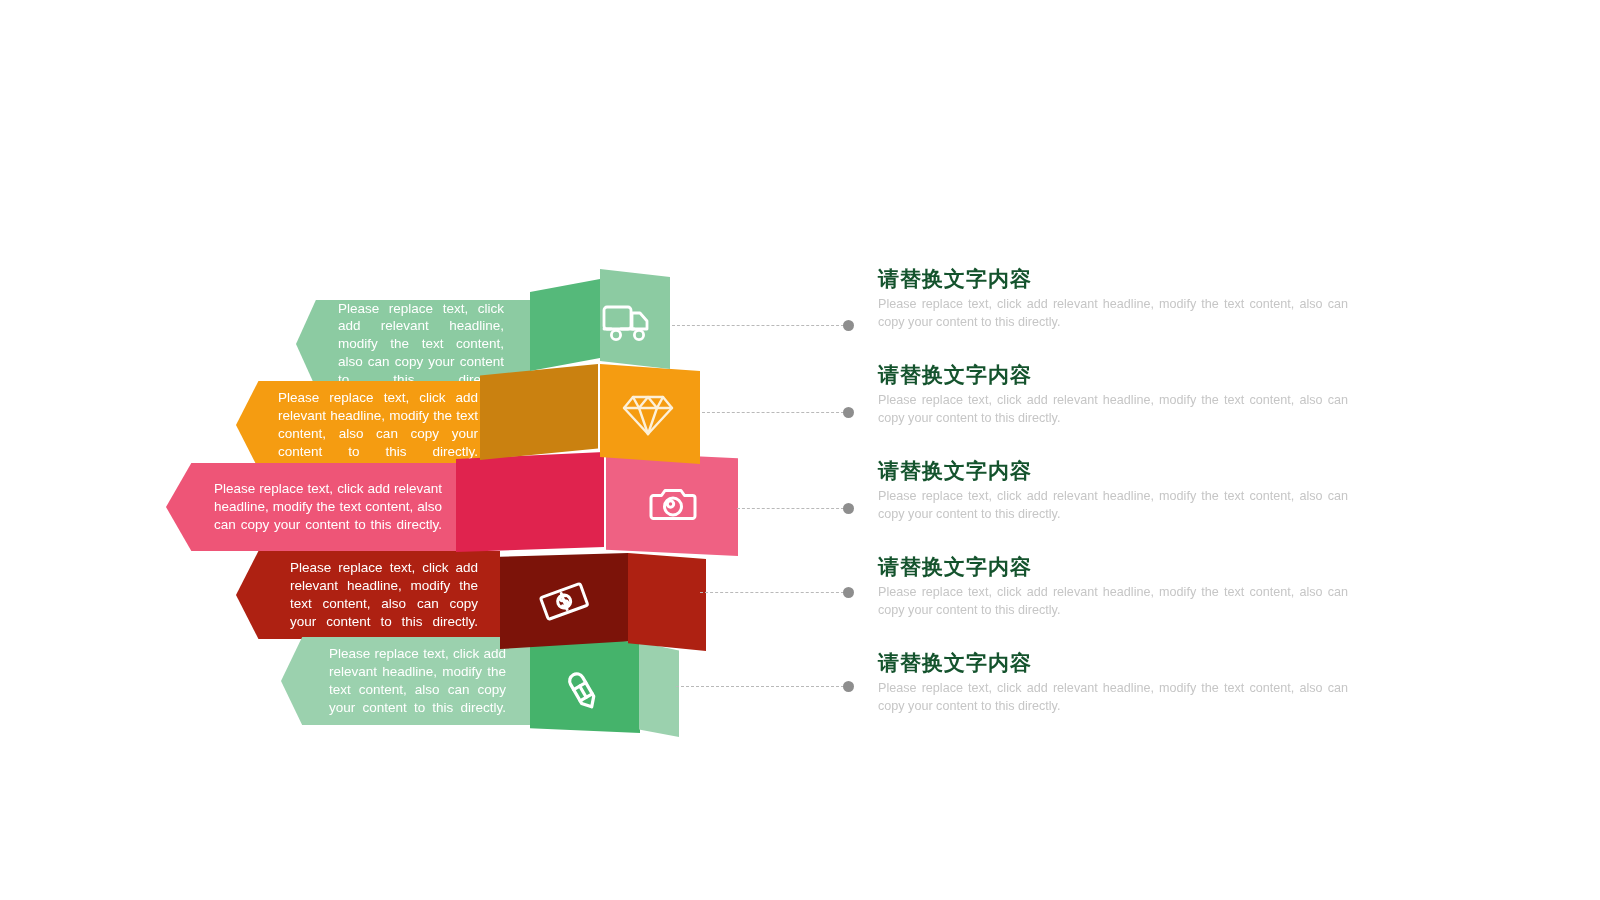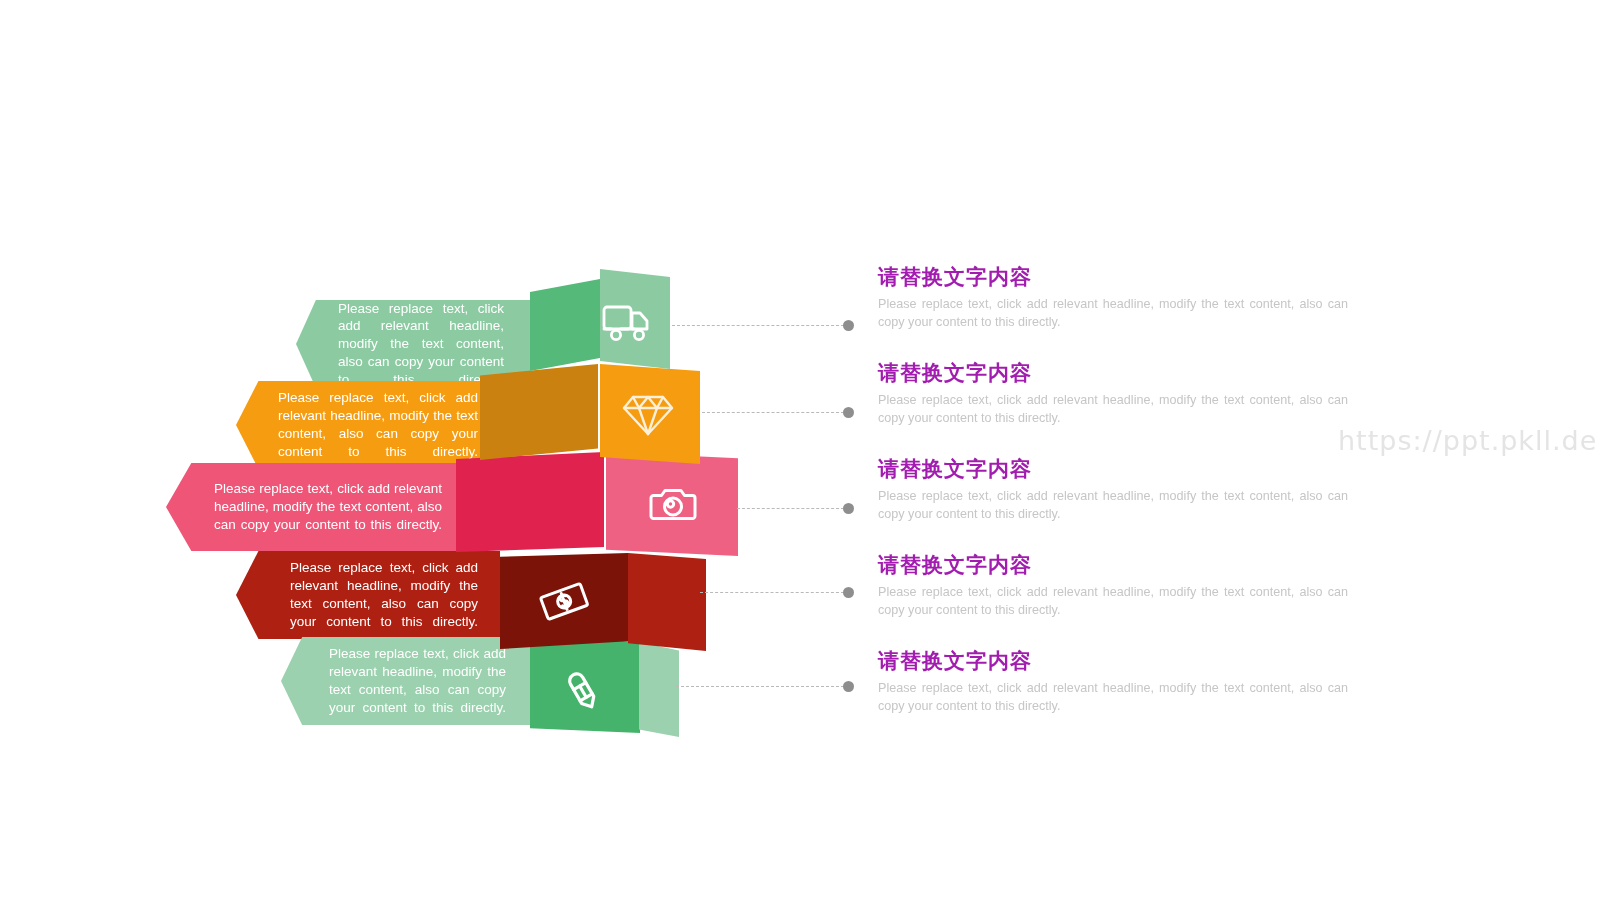--- a/index.html
+++ b/index.html
@@ -32,22 +32,22 @@
 
   
   .box{position:absolute;}
   .face{position:absolute;}
   .icon-wrap{position:absolute;display:flex;align-items:center;justify-content:center;}
   .icon-wrap svg{display:block;}
 
   
   .info{position:absolute;width:470px;}
   .info-title{
-    color:#a21caf;font-size:21px;line-height:26px;letter-spacing:1px;
-    font-family:Liberation Mono, monospace;
+    color:#14532d;font-size:21px;line-height:26px;letter-spacing:1px;
+    font-family:Liberation Serif, serif;
     margin:0 0 4px 0;white-space:nowrap;
   }
   .info-body{
     color:#c6c6c6;font-size:12.6px;line-height:17.5px;
     text-align:justify;margin:0;
   }
 
   
   .watermark{
     position:absolute;color:#e4e4e4;font-size:27px;letter-spacing:1px;
@@ -192,15 +192,14 @@
   <div class="info" style="left:878px;top:554px;">
     <h3 class="info-title">请替换文字内容</h3>
     <p class="info-body">Please replace text, click add relevant headline, modify the text content, also can copy your content to this directly.</p>
   </div>
 
   <div class="info" style="left:878px;top:650px;">
     <h3 class="info-title">请替换文字内容</h3>
     <p class="info-body">Please replace text, click add relevant headline, modify the text content, also can copy your content to this directly.</p>
   </div>
 
-  <div class="watermark" style="left:1338px;top:425px;">https://ppt.pkll.de</div>
 
 </div>
 
 </body></html>

